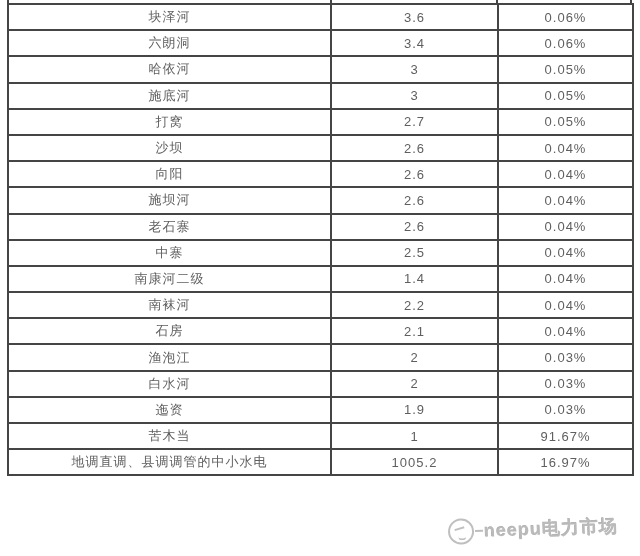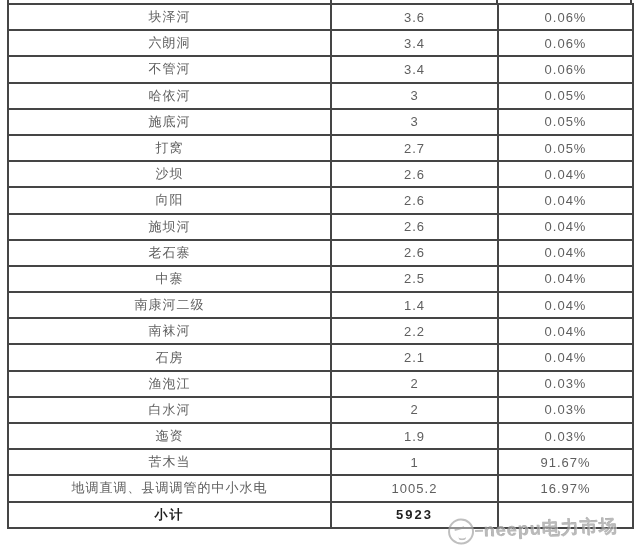--- a/index.html
+++ b/index.html
@@ -128,25 +128,20 @@
           <td>块泽河</td>
           <td>3.6</td>
           <td>0.06%</td>
         </tr>
         <tr>
           <td>六朗洞</td>
           <td>3.4</td>
           <td>0.06%</td>
         </tr>
         <tr>
-          <td>不管河</td>
-          <td>3.4</td>
-          <td>0.06%</td>
-        </tr>
-        <tr>
           <td>哈依河</td>
           <td>3</td>
           <td>0.05%</td>
         </tr>
         <tr>
           <td>施底河</td>
           <td>3</td>
           <td>0.05%</td>
         </tr>
         <tr>
@@ -211,25 +206,20 @@
         </tr>
         <tr>
           <td>苦木当</td>
           <td>1</td>
           <td>91.67%</td>
         </tr>
         <tr>
           <td>地调直调、县调调管的中小水电</td>
           <td>1005.2</td>
           <td>16.97%</td>
-        </tr>
-        <tr class="subtotal-row">
-          <td>小计</td>
-          <td>5923</td>
-          <td></td>
         </tr>
       </tbody>
   </table>
 
   <div class="watermark">
     <span class="wm-logo"></span>
     <span class="wm-dash"></span>
     <span class="wm-text">neepu电力市场</span>
   </div>
 </div>

